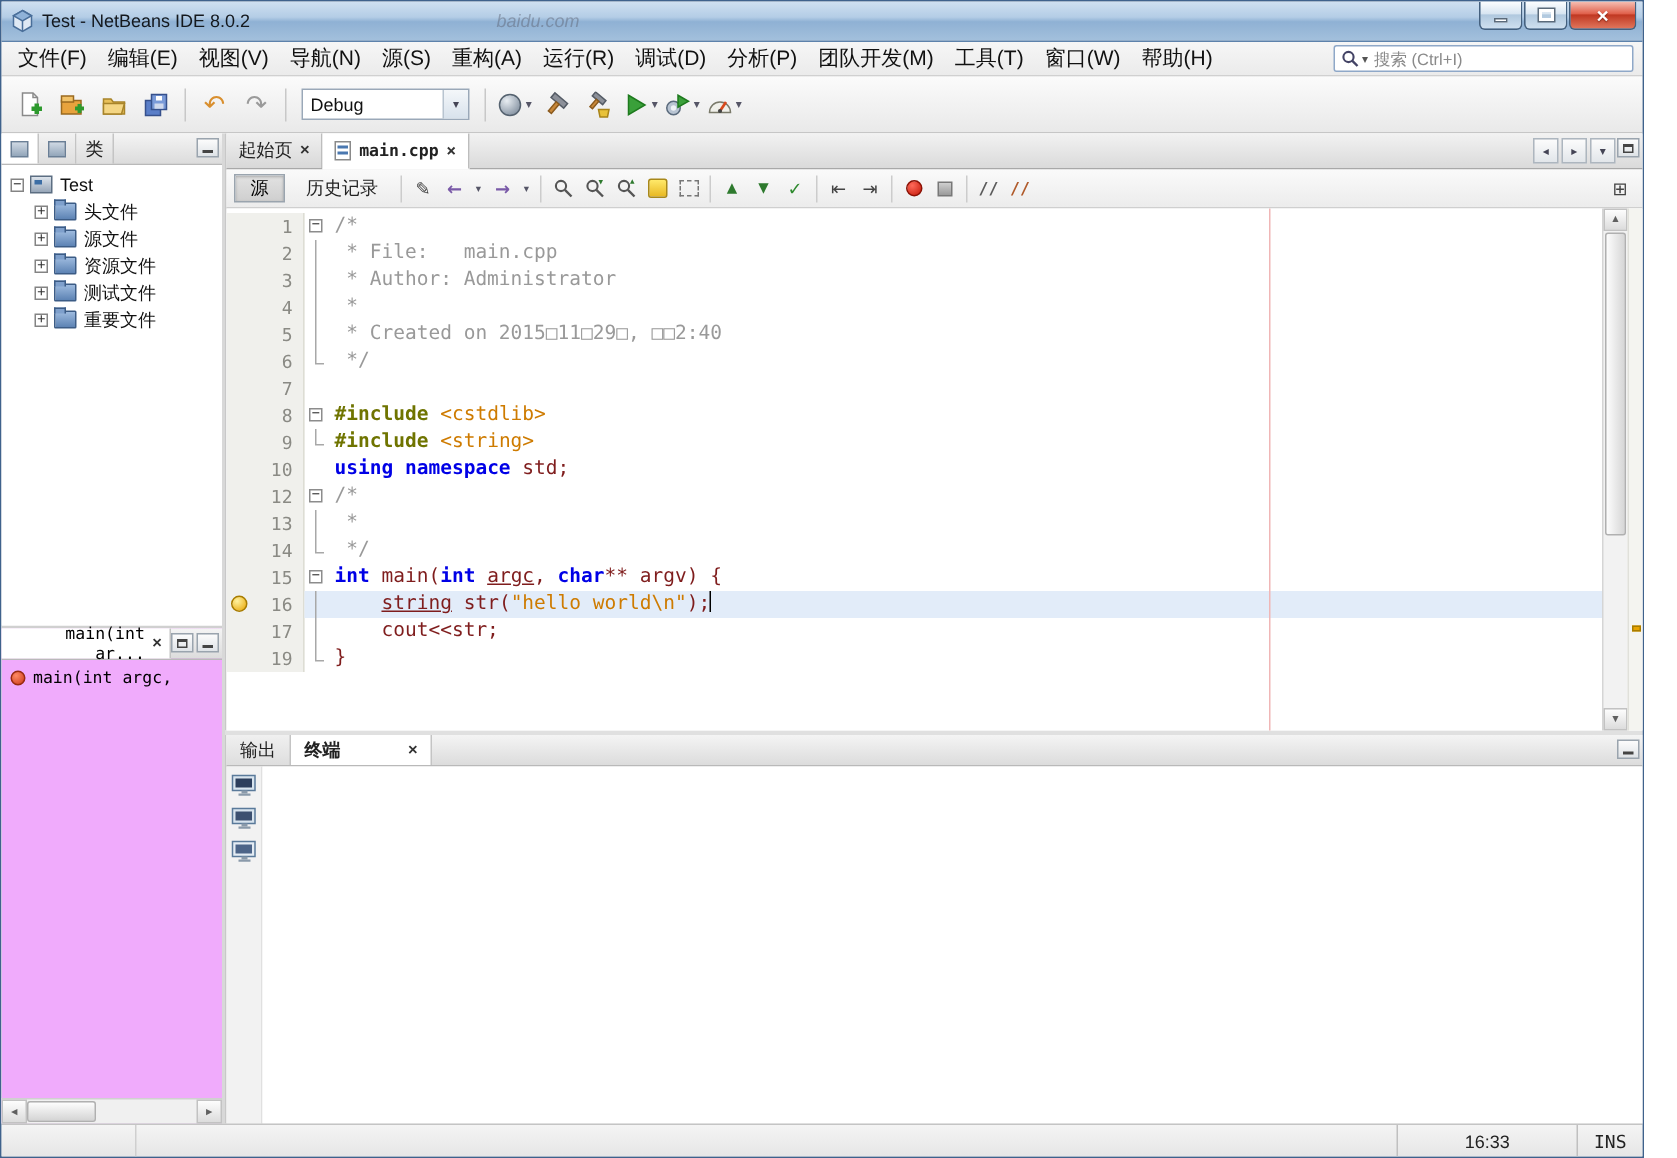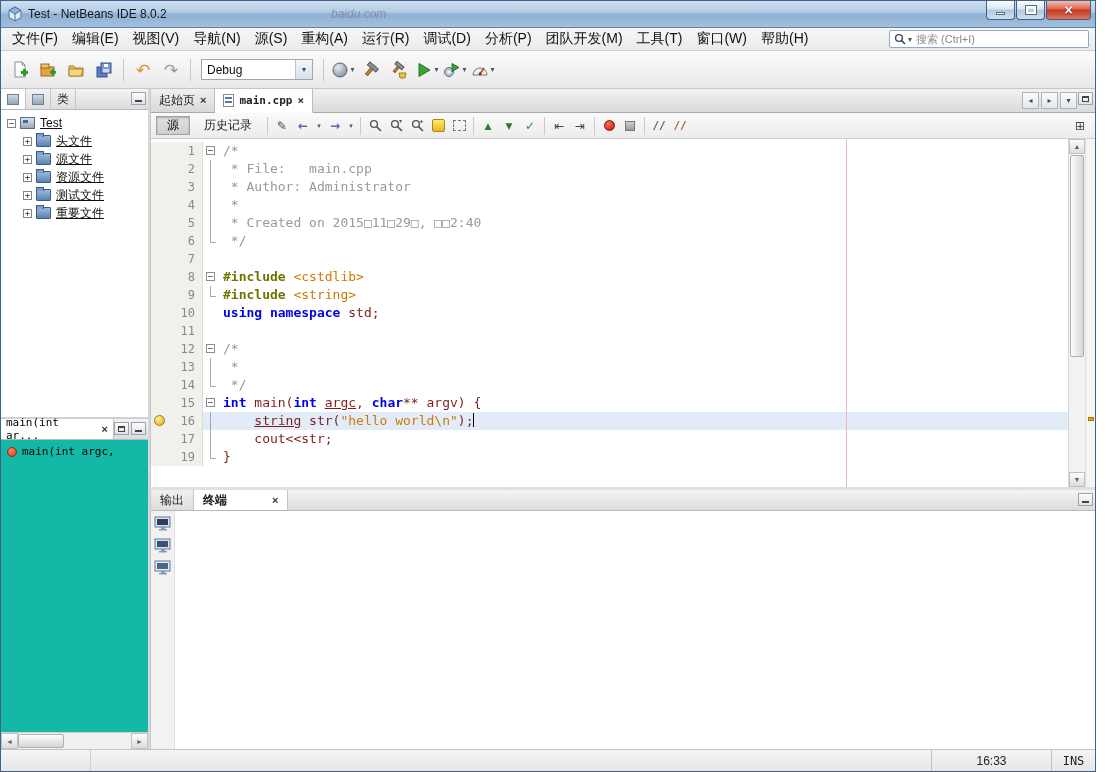--- a/index.html
+++ b/index.html
@@ -56,24 +56,24 @@
   
   .projects-panel { height: 330px; flex: none; display: flex; flex-direction: column; border-bottom: 2px solid #d0d0d0; }
   .tree { flex: 1; background: #fff; padding: 4px 0 0 2px; overflow: hidden; font-size: 12px; }
   .trow { display: flex; align-items: center; height: 18px; white-space: nowrap; }
   .thandle { width: 9px; height: 9px; border: 1px solid #848484; background: #fff; font-size: 9px; line-height: 7px; text-align: center; color: #333; margin-right: 4px; flex: none; font-family: "DejaVu Sans Mono", monospace; }
   .ticon { width: 15px; height: 12px; margin-right: 5px; flex: none; position: relative; }
   .ic-project { background: linear-gradient(#dde4ec,#97a6b8); border: 1px solid #5c6e82; }
   .ic-project::after { content:""; position: absolute; left: 2px; top: 2px; width: 5px; height: 3px; background: #3c6ea5; }
   .ic-folder { background: linear-gradient(#9dbade,#5d83b4); border: 1px solid #3c5c86; border-radius: 1px; }
   .ic-folder::before { content:""; position: absolute; left: -1px; top: -3px; width: 6px; height: 3px; background: #7fa0cc; border: 1px solid #3c5c86; border-bottom: none; }
-  .tlabel { color: #111; text-decoration: underline; }
-
-  
-  .navigator-panel { flex: 1; min-height: 0; display: flex; flex-direction: column; background: #14b8a6; }
+  .tlabel { color: #111; }
+
+  
+  .navigator-panel { flex: 1; min-height: 0; display: flex; flex-direction: column; background: #f0abfc; text-align: right; }
   .nav-header { height: 21px; flex: none; background: linear-gradient(#f4f4f4,#dcdcdc); border-bottom: 1px solid #b9b9b9; display: flex; align-items: stretch; }
   .nav-tab { background: #fff; border-right: 1px solid #c4c4c4; display: flex; align-items: center; padding: 0 5px; gap: 5px; font-size: 11px; }
   .tab-close { font-size: 11px; color: #333; font-weight: bold; line-height: 1; }
   .nav-list { flex: 1; padding: 3px 2px; font-family: "DejaVu Sans Mono", monospace; font-size: 11px; }
   .nav-item { display: flex; align-items: center; height: 17px; gap: 5px; padding-left: 4px; }
   .method-dot { width: 10px; height: 10px; border-radius: 50%; background: radial-gradient(circle at 35% 30%, #ff8a66, #cc3a18); border: 1px solid #992a10; flex: none; }
 
   
   .hscroll { height: 17px; flex: none; background: #f0f0f0; border-top: 1px solid #d0d0d0; display: flex; align-items: stretch; }
   .sb-btn { width: 17px; flex: none; display: flex; align-items: center; justify-content: center; font-size: 7px; color: #606060; background: linear-gradient(#fdfdfd,#dcdcdc); border: 1px solid #c2c2c2; }
@@ -510,21 +510,20 @@
               <div class="crow"><div class="gut"><span class="lnum">1</span></div><div class="fold start"><span class="fbox">−</span></div><div class="cl"><span class="tk-c">/*</span></div></div>
               <div class="crow"><div class="gut"><span class="lnum">2</span></div><div class="fold mid"></div><div class="cl"><span class="tk-c"> * File:   main.cpp</span></div></div>
               <div class="crow"><div class="gut"><span class="lnum">3</span></div><div class="fold mid"></div><div class="cl"><span class="tk-c"> * Author: Administrator</span></div></div>
               <div class="crow"><div class="gut"><span class="lnum">4</span></div><div class="fold mid"></div><div class="cl"><span class="tk-c"> *</span></div></div>
               <div class="crow"><div class="gut"><span class="lnum">5</span></div><div class="fold mid"></div><div class="cl"><span class="tk-c"> * Created on 2015□11□29□, □□2:40</span></div></div>
               <div class="crow"><div class="gut"><span class="lnum">6</span></div><div class="fold end"></div><div class="cl"><span class="tk-c"> */</span></div></div>
               <div class="crow"><div class="gut"><span class="lnum">7</span></div><div class="fold none"></div><div class="cl"></div></div>
               <div class="crow"><div class="gut"><span class="lnum">8</span></div><div class="fold start"><span class="fbox">−</span></div><div class="cl"><span class="tk-pp">#include </span><span class="tk-s">&lt;cstdlib&gt;</span></div></div>
               <div class="crow"><div class="gut"><span class="lnum">9</span></div><div class="fold end"></div><div class="cl"><span class="tk-pp">#include </span><span class="tk-s">&lt;string&gt;</span></div></div>
               <div class="crow"><div class="gut"><span class="lnum">10</span></div><div class="fold none"></div><div class="cl"><span class="tk-k">using</span><span class="tk-p"> </span><span class="tk-k">namespace</span><span class="tk-p"> std;</span></div></div>
-              <div class="crow"><div class="gut"><span class="lnum">11</span></div><div class="fold none"></div><div class="cl"></div></div>
               <div class="crow"><div class="gut"><span class="lnum">12</span></div><div class="fold start"><span class="fbox">−</span></div><div class="cl"><span class="tk-c">/*</span></div></div>
               <div class="crow"><div class="gut"><span class="lnum">13</span></div><div class="fold mid"></div><div class="cl"><span class="tk-c"> * </span></div></div>
               <div class="crow"><div class="gut"><span class="lnum">14</span></div><div class="fold end"></div><div class="cl"><span class="tk-c"> */</span></div></div>
               <div class="crow"><div class="gut"><span class="lnum">15</span></div><div class="fold start"><span class="fbox">−</span></div><div class="cl"><span class="tk-k">int</span><span class="tk-p"> main(</span><span class="tk-k">int</span><span class="tk-p"> </span><span class="tk-p u">argc</span><span class="tk-p">, </span><span class="tk-k">char</span><span class="tk-p">** argv) {</span></div></div>
               <div class="crow current"><div class="gut"><span class="bulb"></span><span class="lnum">16</span></div><div class="fold mid"></div><div class="cl"><span class="tk-p">    </span><span class="tk-p u">string</span><span class="tk-p"> str(</span><span class="tk-s">"hello world\n"</span><span class="tk-p">);</span><span class="caret"></span></div></div>
               <div class="crow"><div class="gut"><span class="lnum">17</span></div><div class="fold mid"></div><div class="cl"><span class="tk-p">    cout&lt;&lt;str;</span></div></div>
               <div class="crow"><div class="gut"><span class="lnum">19</span></div><div class="fold end"></div><div class="cl"><span class="tk-p">}</span></div></div>
             </div>
           <div class="margin-line"></div>
           <div class="vscroll">

